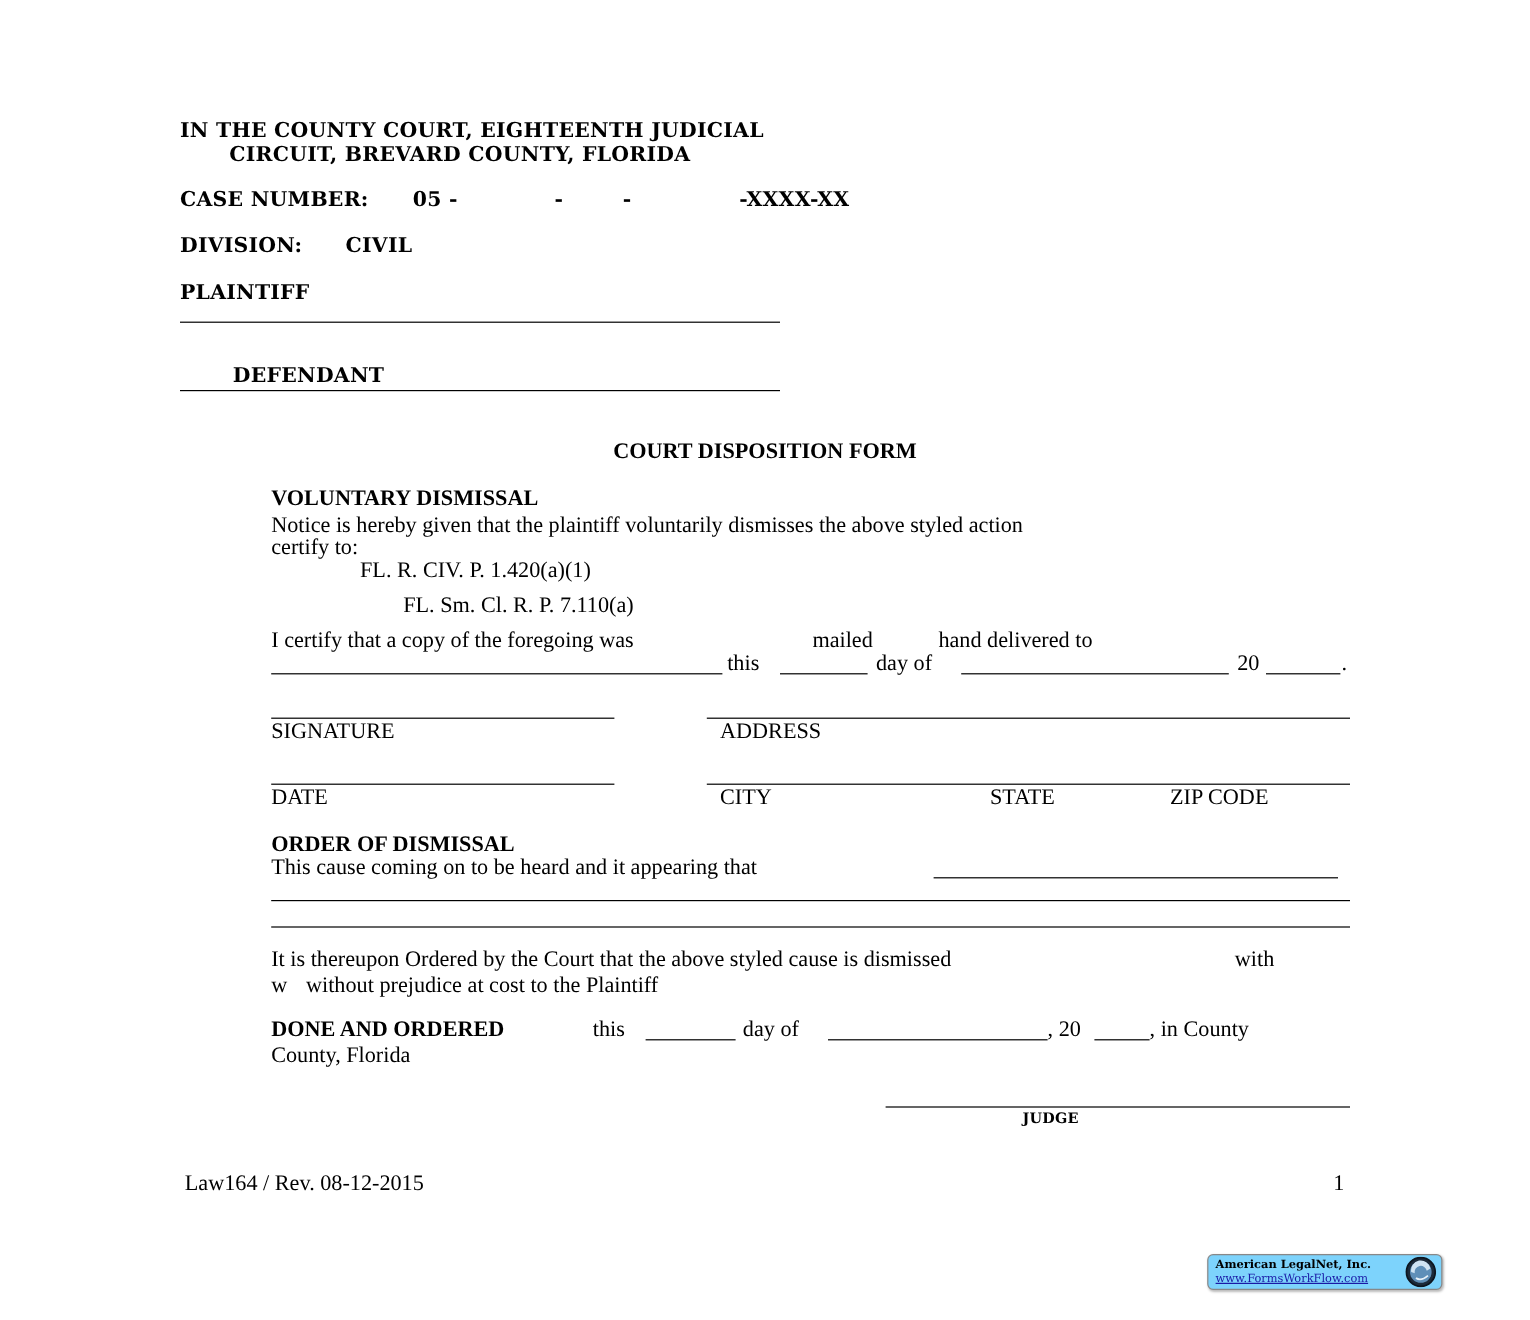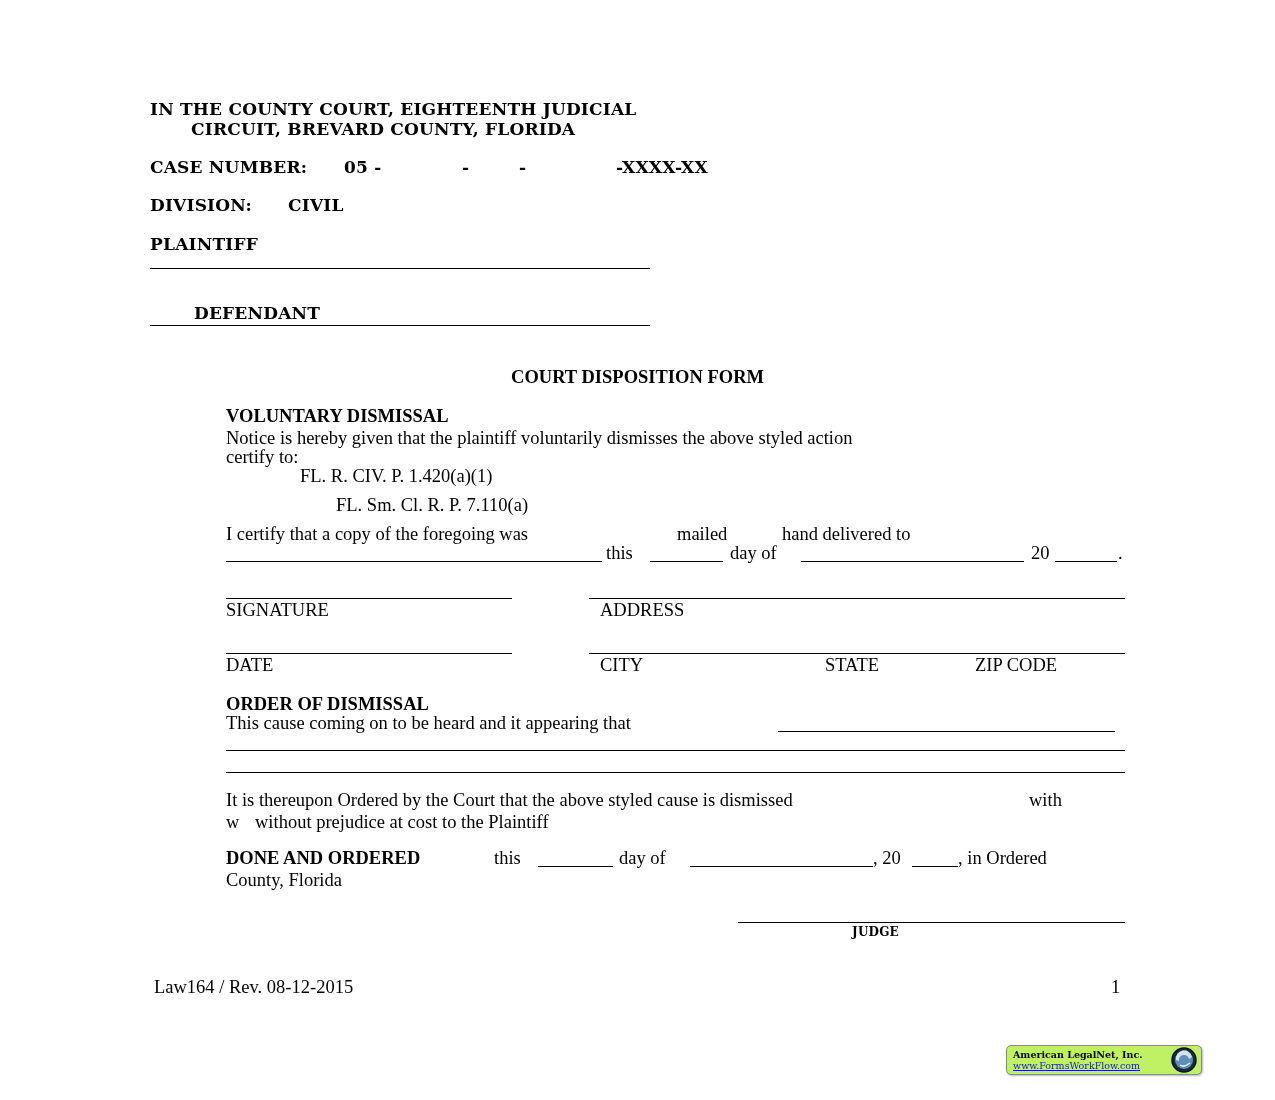--- a/index.html
+++ b/index.html
@@ -4,21 +4,21 @@
   <style>
     html, body { margin: 0; padding: 0; background: #ffffff; }
     body { width: 1275px; height: 1100px; position: relative; overflow: hidden;
            font-family: "Liberation Serif", "DejaVu Serif", serif; color: #000; }
     .abs { position: absolute; white-space: pre; }
     .hdr { font-family: "DejaVu Serif", "Liberation Serif", serif; font-weight: bold; font-size: 17px; letter-spacing: 0.2px; }
     .bold { font-weight: bold; }
     .txt { font-size: 18.5px; }
     .line { position: absolute; border-top: 1px solid #000; height: 0; }
     .badge { position: absolute; left: 1006px; top: 1045px; width: 194px; height: 28px;
-             border: 1px solid #888; border-radius: 5px; background: #bef264;
+             border: 1px solid #888; border-radius: 5px; background: #7dd3fc;
              box-shadow: 1px 1px 2px #bbb; text-decoration: underline; }
     .badge .name { position: absolute; left: 6px; top: 3px; font-family: "DejaVu Serif", serif;
                    font-weight: bold; font-size: 9.5px; color: #000; white-space: pre; }
     .badge .url { position: absolute; left: 6px; top: 14px; font-family: "DejaVu Serif", serif;
                   font-size: 9.5px; color: #1a1aa6; text-decoration: underline; white-space: pre; }
     .badge .globe { position: absolute; right: 4px; top: 1px; width: 26px; height: 26px; }
   </style>
 </head>
 <body>
 
@@ -94,21 +94,21 @@
   <div class="abs txt" style="left:255px;top:812px;">without prejudice at cost to the Plaintiff</div>
 
   <div>
     <span class="abs bold txt" style="left:226px;top:848px;">DONE AND ORDERED</span>
     <span class="abs txt" style="left:494px;top:848px;">this</span>
     <div class="line" style="left:538px;top:866px;width:75px;"></div>
     <span class="abs txt" style="left:619px;top:848px;">day of</span>
     <div class="line" style="left:690px;top:866px;width:183px;"></div>
     <span class="abs txt" style="left:873px;top:848px;">, 20</span>
     <div class="line" style="left:912px;top:866px;width:46px;"></div>
-    <span class="abs txt" style="left:958px;top:848px;">, in Ordered</span>
+    <span class="abs txt" style="left:958px;top:848px;">, in County</span>
   </div>
   <div class="abs txt" style="left:226px;top:870px;">County, Florida</div>
 
   <div class="line" style="left:738px;top:922px;width:387px;"></div>
   <div class="abs hdr" style="left:852px;top:925px;font-size:12px;">JUDGE</div>
 </section>
 
 <div class="abs txt" style="left:154px;top:977px;">Law164 / Rev. 08-12-2015</div>
 <div class="abs txt" style="left:1111px;top:977px;">1</div>
 

